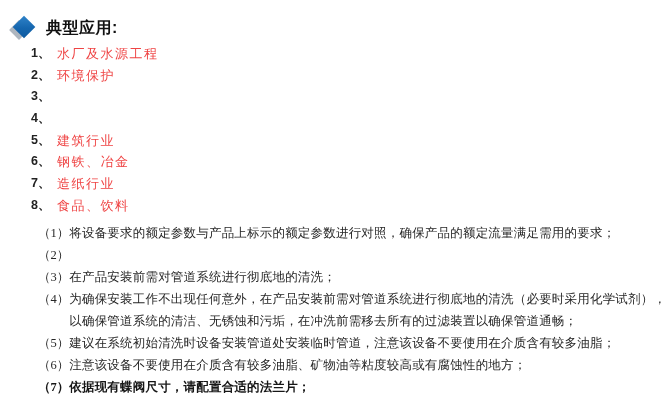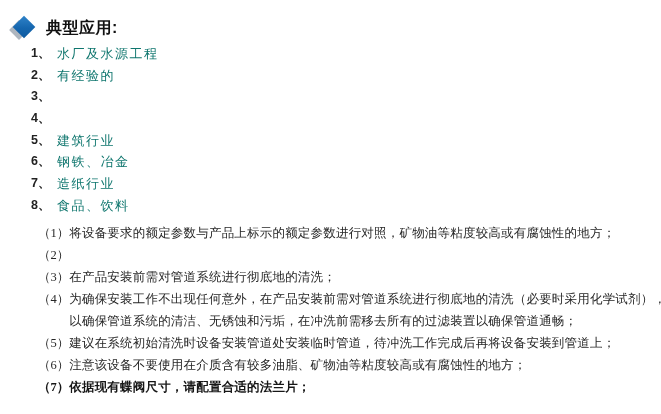--- a/index.html
+++ b/index.html
@@ -34,21 +34,21 @@
   }
 
   
   .app-list { margin:2px 0 0 0; padding:0; list-style:none; }
   .app-item { display:flex; height:21.7px; line-height:21.7px; font-size:13px; }
   .app-num  {
     flex:none; width:26px; margin-left:31px;
     font-family:"Liberation Sans","DejaVu Sans",sans-serif;
     font-weight:bold; font-size:12.5px; color:#222222;
   }
-  .app-text { letter-spacing:1.5px; color:#0f766e; }
+  .app-text { letter-spacing:1.5px; color:#ef4444; }
 
   
   .inst-list { margin-top:5px; }
   .inst-item { display:flex; line-height:22px; font-size:12.5px; padding-left:38px; color:#262626; }
   .inst-num  { flex:none; white-space:nowrap; }
   .inst-text { white-space:nowrap; letter-spacing:0.2px; }
   .inst-line2 { display:block; white-space:nowrap; letter-spacing:0.2px; }
   .bold { font-weight:bold; color:#161616; }
 </style>
 </head>
@@ -64,21 +64,21 @@
     <span class="heading-text">典型应用:</span>
   </div>
 
   <ol class="app-list">
     <li class="app-item">
       <span class="app-num">1、</span>
       <span class="app-text">水厂及水源工程</span>
     </li>
     <li class="app-item">
       <span class="app-num">2、</span>
-      <span class="app-text">有经验的</span>
+      <span class="app-text">环境保护</span>
     </li>
     <li class="app-item">
       <span class="app-num">3、</span>
     </li>
     <li class="app-item">
       <span class="app-num">4、</span>
     </li>
     <li class="app-item">
       <span class="app-num">5、</span>
       <span class="app-text">建筑行业</span>
@@ -94,39 +94,39 @@
     <li class="app-item">
       <span class="app-num">8、</span>
       <span class="app-text">食品、饮料</span>
     </li>
   </ol>
 
 
   <div class="inst-list">
     <div class="inst-item">
       <span class="inst-num">（1）</span>
-      <span class="inst-text">将设备要求的额定参数与产品上标示的额定参数进行对照，矿物油等粘度较高或有腐蚀性的地方；</span>
+      <span class="inst-text">将设备要求的额定参数与产品上标示的额定参数进行对照，确保产品的额定流量满足需用的要求；</span>
     </div>
     <div class="inst-item">
       <span class="inst-num">（2）</span>
     </div>
     <div class="inst-item">
       <span class="inst-num">（3）</span>
       <span class="inst-text">在产品安装前需对管道系统进行彻底地的清洗；</span>
     </div>
     <div class="inst-item">
       <span class="inst-num">（4）</span>
       <span>
         <span class="inst-text">为确保安装工作不出现任何意外，在产品安装前需对管道系统进行彻底地的清洗（必要时采用化学试剂），</span>
         <span class="inst-line2">以确保管道系统的清洁、无锈蚀和污垢，在冲洗前需移去所有的过滤装置以确保管道通畅；</span>
       </span>
     </div>
     <div class="inst-item">
       <span class="inst-num">（5）</span>
-      <span class="inst-text">建议在系统初始清洗时设备安装管道处安装临时管道，待冲洗工作完成后再将设备安装到管道上；</span>
+      <span class="inst-text">建议在系统初始清洗时设备安装管道处安装临时管道，注意该设备不要使用在介质含有较多油脂；</span>
     </div>
     <div class="inst-item">
       <span class="inst-num">（6）</span>
       <span class="inst-text">注意该设备不要使用在介质含有较多油脂、矿物油等粘度较高或有腐蚀性的地方；</span>
     </div>
     <div class="inst-item bold">
       <span class="inst-num">（7）</span>
       <span class="inst-text">依据现有蝶阀尺寸，请配置合适的法兰片；</span>
     </div>
   </div>

